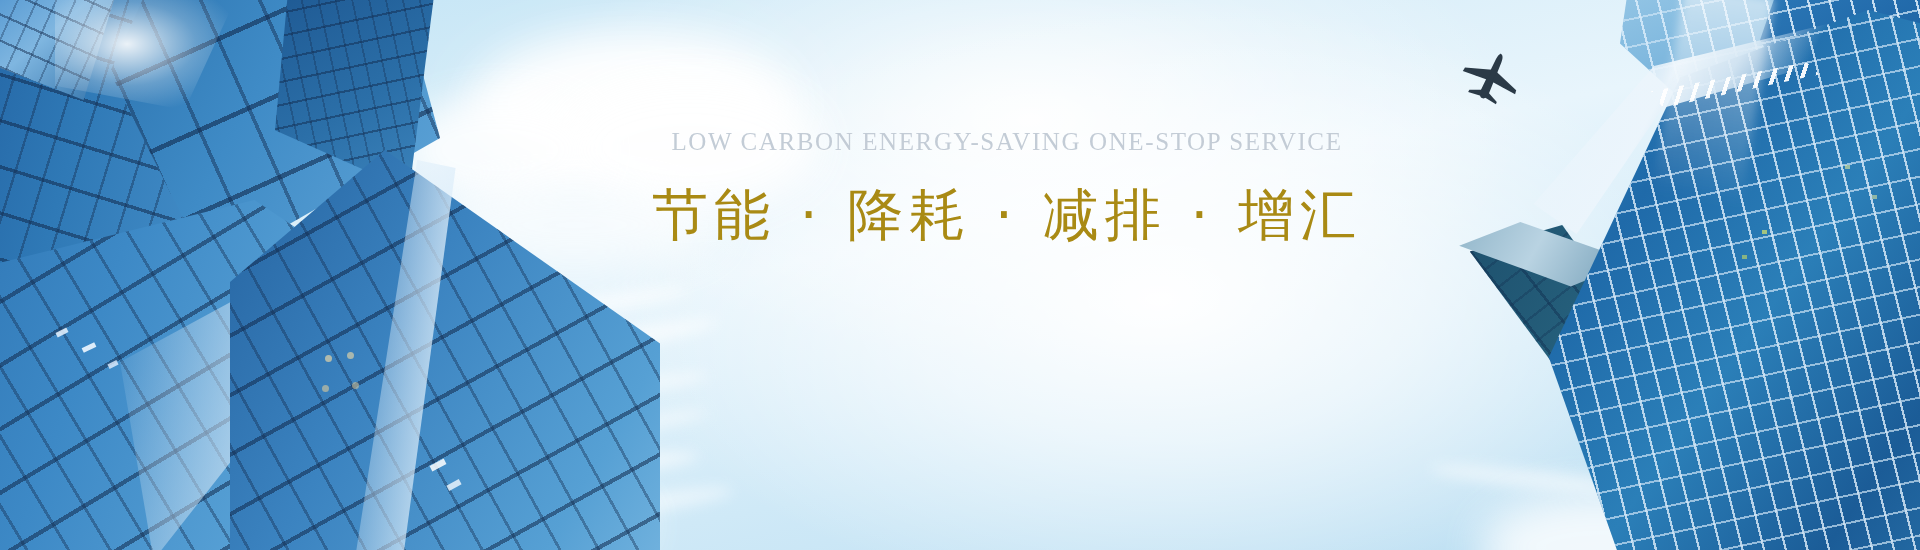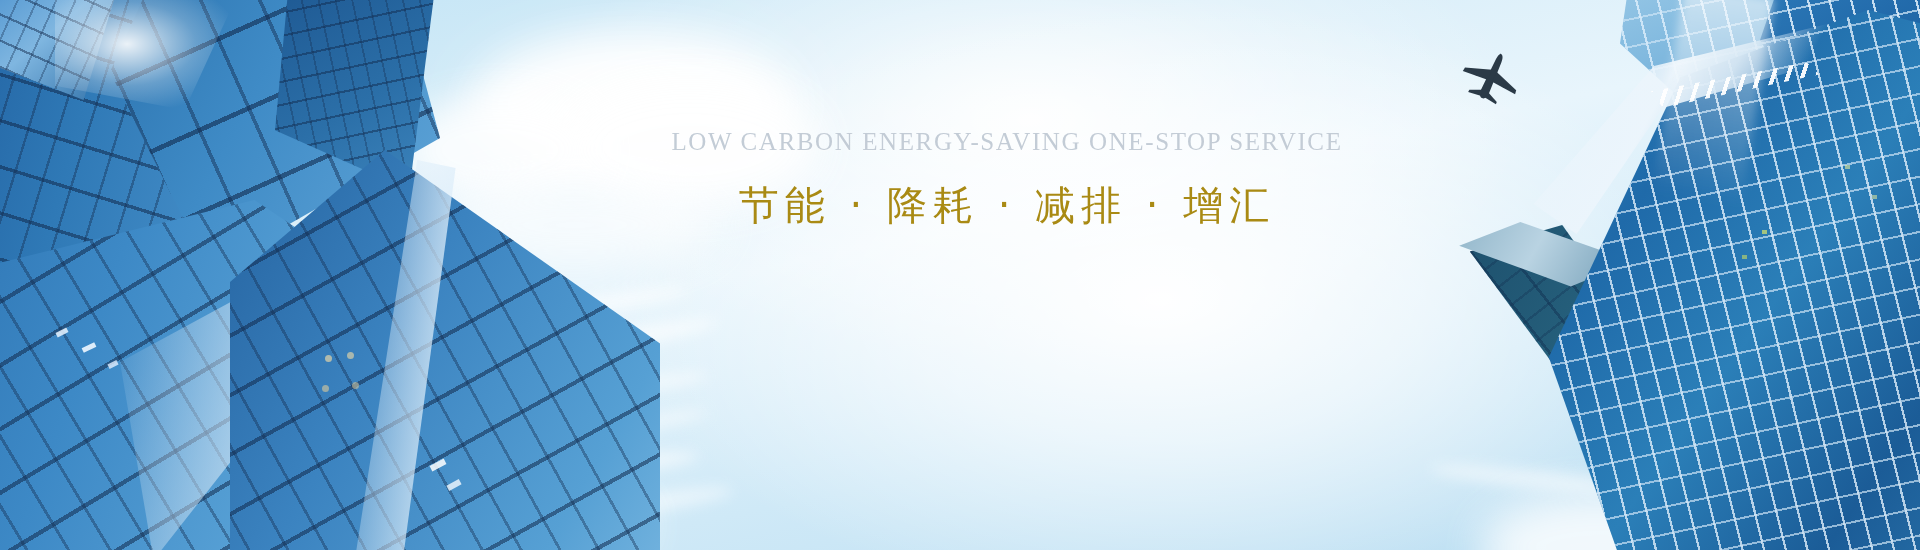--- a/index.html
+++ b/index.html
@@ -86,21 +86,21 @@
     font-family: "Liberation Serif", "DejaVu Serif", serif;
     font-size: 25px;
     letter-spacing: 1.6px;
     color: #c3ccd6;
     white-space: nowrap;
     text-shadow: 0 1px 2px rgba(255,255,255,0.55);
   }
   #tagline {
     margin-top: 22px;
     font-family: "DejaVu Sans", "Liberation Sans", sans-serif;
-    font-size: 40px;
+    font-size: 56px;
     font-weight: 400;
     color: #a98a14;
     letter-spacing: 6px;
     white-space: nowrap;
   }
   #headline {
     margin-top: 16px;
     font-family: "DejaVu Sans", "Liberation Sans", sans-serif;
     font-size: 62px;
     font-weight: 700;

